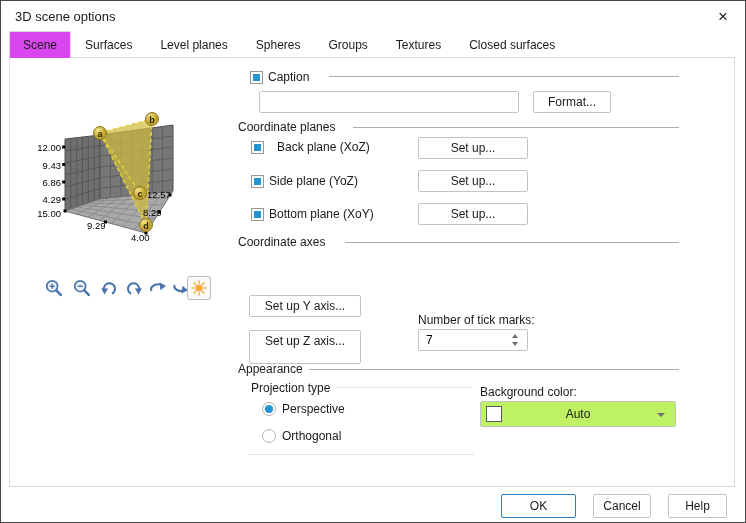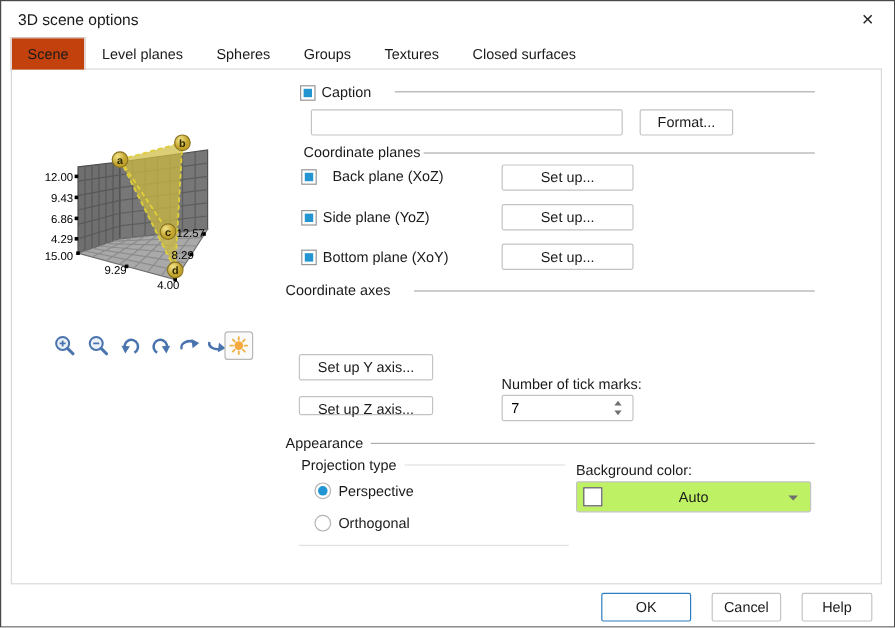--- a/index.html
+++ b/index.html
@@ -9,21 +9,21 @@
     font-family:"Liberation Sans",sans-serif;font-size:12px;color:#1a1a1a;overflow:hidden;
   }
   .lbl{position:absolute;white-space:nowrap;line-height:14px;}
   
   .title{position:absolute;left:14px;top:8px;font-size:13px;}
   .close{position:absolute;right:8px;top:4px;width:28px;height:24px;text-align:center;
          line-height:24px;font-size:17px;color:#222;cursor:default;}
   
   .tabbar{position:absolute;left:8px;top:30px;height:27px;display:flex;z-index:3;}
   .tab{display:flex;align-items:center;padding:0 13px;border:1px solid transparent;border-bottom:none;color:#1a1a1a;}
-  .tab.active{background:#c2410c;border-color:#d9d9d9;}
+  .tab.active{background:#d946ef;border-color:#d9d9d9;}
   
   .page{position:absolute;left:8px;top:56px;width:726px;height:430px;border:1px solid #d9d9d9;box-sizing:border-box;z-index:1;}
   
   .hline{position:absolute;height:1px;background:#adadad;z-index:2;}
   .hline.soft{background:#e2e2e2;}
   
   .btn{position:absolute;background:#ffffff;border:1px solid #c3c3c3;border-radius:2px;
        box-sizing:border-box;text-align:center;line-height:20px;font-size:12px;color:#1a1a1a;z-index:2;}
   .btn.default{border-color:#2a7dc0;}
   
@@ -57,20 +57,23 @@
 <body>
 
 <div class="dialog">
 
   <div class="title">3D scene options</div>
   <div class="close"><span>×</span></div>
 
   <div class="tabbar">
     <div class="tab active">
         <span>Scene</span>
+      </div>
+    <div class="tab">
+        <span>Surfaces</span>
       </div>
     <div class="tab">
         <span>Level planes</span>
       </div>
     <div class="tab">
         <span>Spheres</span>
       </div>
     <div class="tab">
         <span>Groups</span>
       </div>
@@ -189,21 +192,21 @@
   </div>
 
   <div class="cb" style="left:249px;top:70px;">
       <span class="fill"></span>
     </div>
   <div class="lbl" style="left:267px;top:69px;">Caption</div>
   <div class="hline" style="left:328px;top:75px;width:350px;"></div>
   <input class="field" style="left: 258px; top: 90px; width: 260px; height: 22px;" value="">
   <div class="btn" style="left:532px;top:90px;width:78px;height:22px;">Format...</div>
 
-  <div class="lbl" style="left:237px;top:119px;margin-left:15px;">Coordinate planes</div>
+  <div class="lbl" style="left:237px;top:119px;">Coordinate planes</div>
   <div class="hline" style="left:352px;top:126px;width:326px;"></div>
 
   <div class="cb" style="left:250px;top:140px;">
       <span class="fill"></span>
     </div>
   <div class="lbl" style="left:276px;top:139px;">Back plane (XoZ)</div>
   <div class="btn" style="left:417px;top:136px;width:110px;height:22px;">Set up...</div>
 
   <div class="cb" style="left:250px;top:174px;">
       <span class="fill"></span>
@@ -215,21 +218,21 @@
       <span class="fill"></span>
     </div>
   <div class="lbl" style="left:268px;top:206px;">Bottom plane (XoY)</div>
   <div class="btn" style="left:417px;top:202px;width:110px;height:22px;">Set up...</div>
 
   <div class="lbl" style="left:237px;top:234px;">Coordinate axes</div>
   <div class="hline" style="left:344px;top:241px;width:334px;"></div>
 
   <div class="btn" style="left:248px;top:294px;width:112px;height:22px;">Set up Y axis...</div>
   <div class="lbl" style="left:417px;top:312px;">Number of tick marks:</div>
-  <div class="btn" style="left:248px;top:329px;width:112px;height:16px;">Set up Z axis...</div>
+  <div class="btn" style="left:248px;top:329px;width:112px;height:34px;">Set up Z axis...</div>
   <div class="spin" style="left:417px;top:328px;width:110px;height:22px;">
     <input value="7" style="">
     <span class="up"></span>
     <span class="down"></span>
   </div>
 
   <div class="lbl" style="left:237px;top:361px;">Appearance</div>
   <div class="hline" style="left:308px;top:368px;width:370px;"></div>
 
   <div class="lbl" style="left:250px;top:380px;">Projection type</div>

